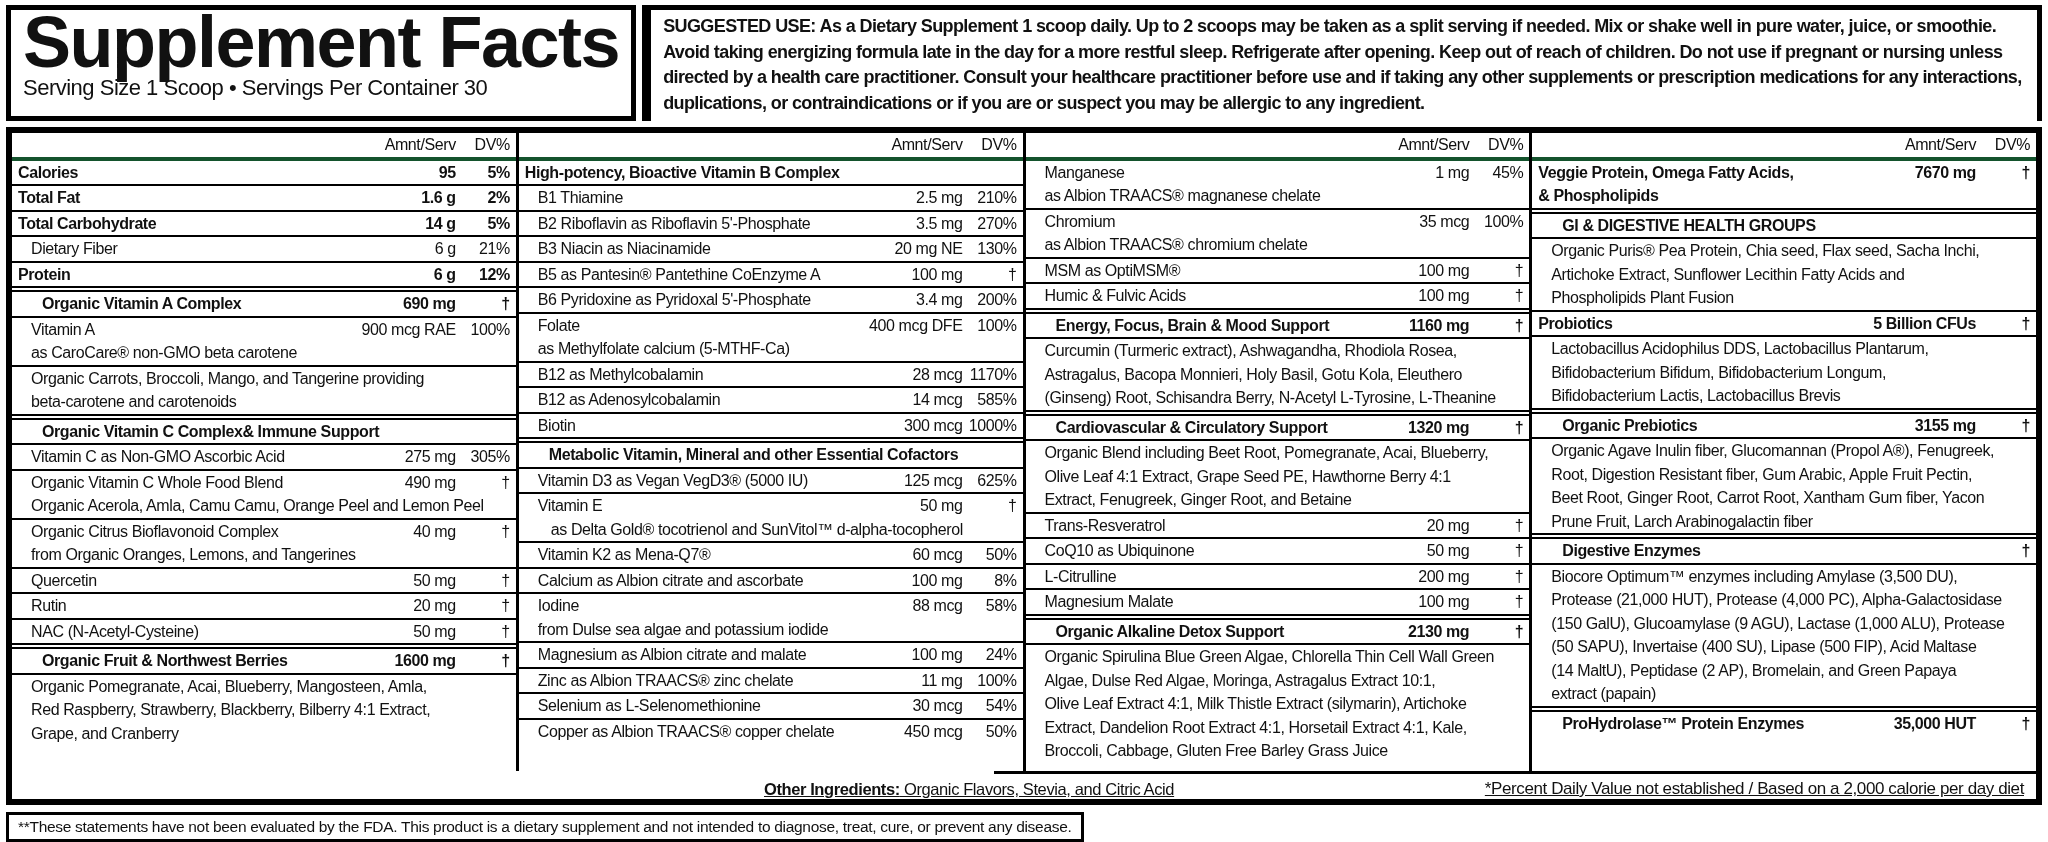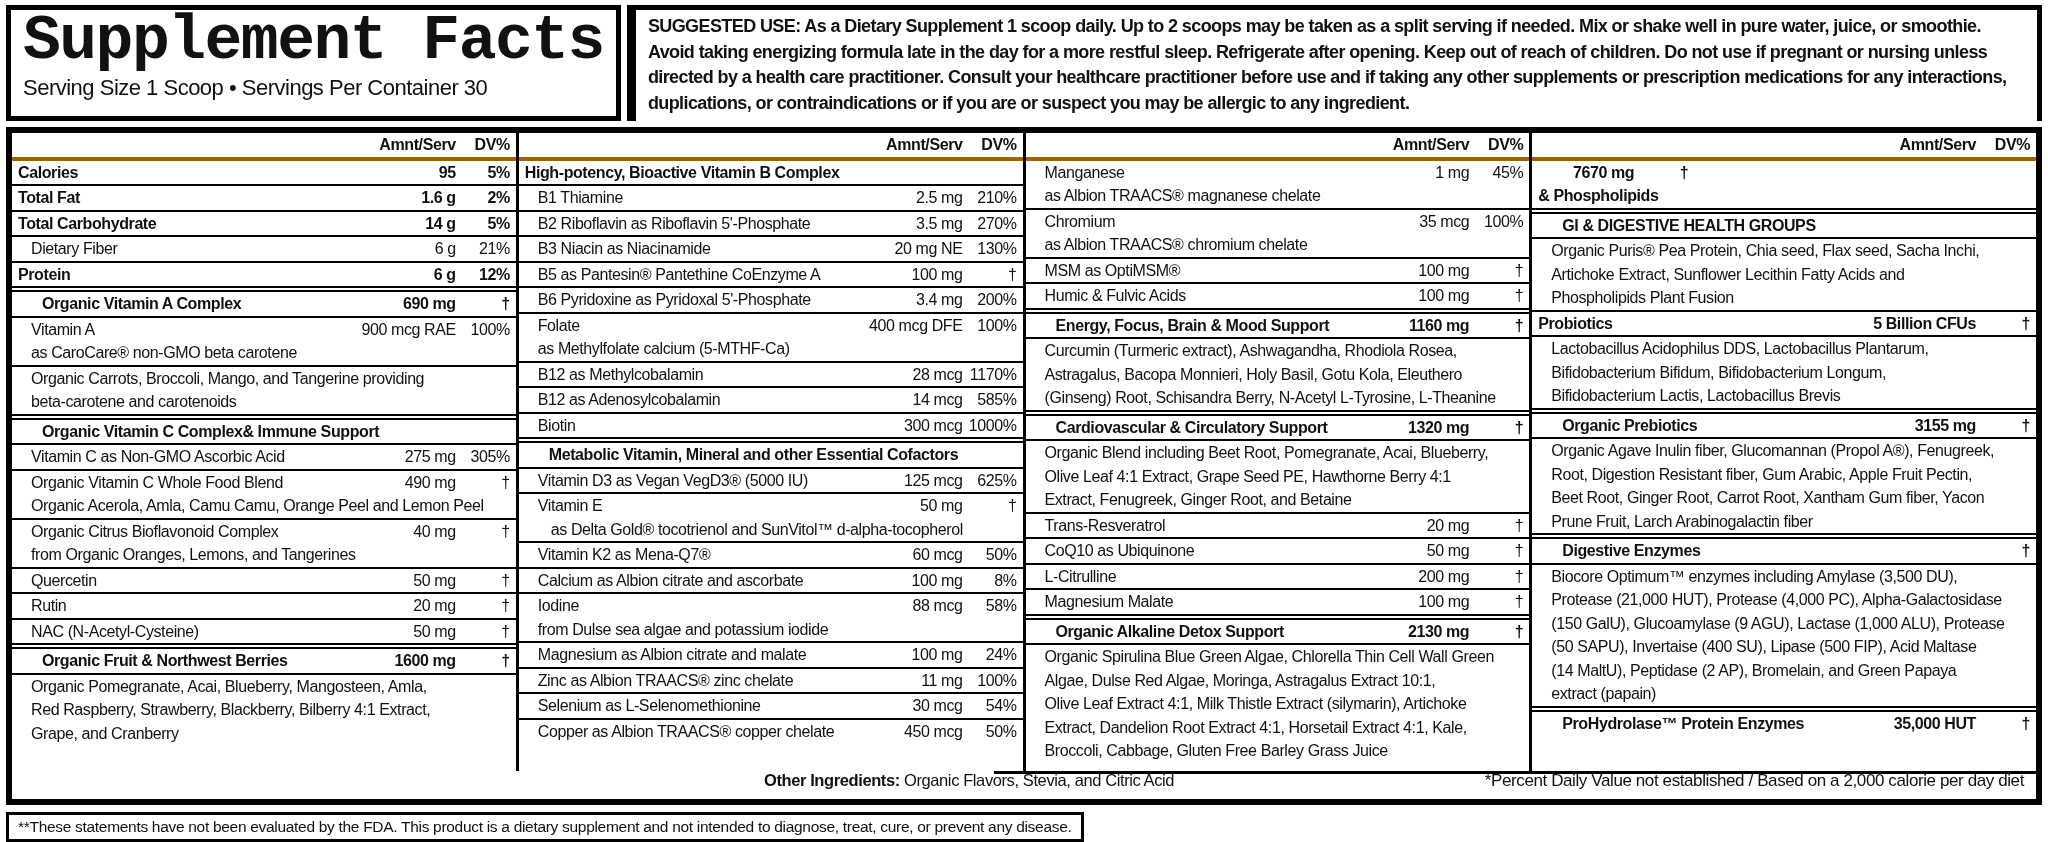--- a/index.html
+++ b/index.html
@@ -3,48 +3,48 @@
 <meta charset="utf-8">
 <style>
   html,body{margin:0;padding:0;background:#fff;}
   body{width:2048px;height:842px;overflow:hidden;color:#111;
        font-family:"Liberation Sans",sans-serif;-webkit-font-smoothing:antialiased;}
   .page{padding:5px 6px 0 6px;}
 
   
   .hdr{display:flex;align-items:stretch;height:116px;}
   .title-box{flex:0 0 552px;border:5px solid #000;padding:2px 12px 0 12px;box-sizing:border-box;}
-  .sf-title{font-size:63px;font-weight:bold;letter-spacing:-1.5px;line-height:60px;white-space:nowrap;font-family:Liberation Mono, monospace;}
+  .sf-title{font-size:72px;font-weight:bold;letter-spacing:-1.5px;line-height:60px;white-space:nowrap;}
   .serving{font-size:22px;letter-spacing:-0.5px;line-height:32px;white-space:nowrap;}
   .hdr-divider{flex:0 0 9px;background:#000;margin-left:6px;}
   .use-area{flex:1;border-top:5px solid #000;border-right:5px solid #000;
             padding:4px 10px 0 12px;font-size:18px;font-weight:bold;
             letter-spacing:-0.6px;line-height:25.5px;box-sizing:border-box;}
 
   
   .facts{margin-top:6px;border:6px solid #000;height:678px;box-sizing:border-box;
          display:flex;flex-direction:column;font-size:16px;letter-spacing:-0.4px;}
   .cols{flex:1;display:flex;min-height:0;}
   .facts-col{flex:1;overflow:hidden;}
   .facts-col + .facts-col{border-left:3px solid #000;}
-  .col-hdr{border-bottom:4px solid #a16207;font-weight:bold;padding-left:16px;}
+  .col-hdr{border-bottom:4px solid #14532d;font-weight:normal;padding-left:16px;}
   .line{display:flex;align-items:baseline;line-height:23.5px;padding:0 6px;}
   .nm{flex:1;min-width:0;}
   .nm.ind{padding-left:13px;}
   .amt{flex-shrink:0;text-align:right;min-width:92px;white-space:nowrap;padding-left:4px;}
   .dv{flex-shrink:0;width:54px;text-align:right;white-space:nowrap;}
   .row{border-top:2px solid #000;}
   .row.first{border-top:none;}
   .row.thick{border-top:6px double #000;padding-left:24px;}
   .row.bold .nm,.row.bold .amt,.row.bold .dv{font-weight:bold;}
   .row.section .nm{font-weight:bold;}
   .sub{line-height:23.5px;padding:0 6px 0 19px;}
   .sub.sub2{padding-left:32px;}
 
-  .strip{flex:0 0 28px;display:flex;align-items:flex-start;position:relative;padding:0 12px;box-sizing:border-box;}
+  .strip{flex:0 0 28px;display:flex;align-items:flex-end;position:relative;padding:0 12px;box-sizing:border-box;text-decoration:underline;}
   .strip::before{content:"";position:absolute;top:0;left:48.5%;right:0;height:3px;background:#000;}
   .other-ing{margin-left:37%;font-size:16.5px;white-space:nowrap;}
   .other-ing .lbl{font-weight:bold;}
   .dv-note{margin-left:auto;font-size:17px;white-space:nowrap;}
 
   
   .fda-box{margin-top:7px;display:inline-block;border:3px solid #000;
            padding:3px 9px;font-size:15.5px;letter-spacing:-0.3px;}
 </style>
 </head>
@@ -443,20 +443,21 @@
       <div class="facts-col">
           <div class="col-hdr">
             <div class="line">
               <span class="nm"></span>
               <span class="amt">Amnt/Serv</span>
               <span class="dv">DV%</span>
             </div>
           </div>
           <div class="row bold first">
             <div class="line">
+              <span class="nm">Veggie Protein, Omega Fatty Acids,</span>
               <span class="amt">7670 mg</span>
               <span class="dv">†</span>
             </div>
             <div class="line">
               <span class="nm">&amp; Phospholipids</span>
             </div>
           </div>
           <div class="row section thick">
             <div class="line">
               <span class="nm">GI &amp; DIGESTIVE HEALTH GROUPS</span>

